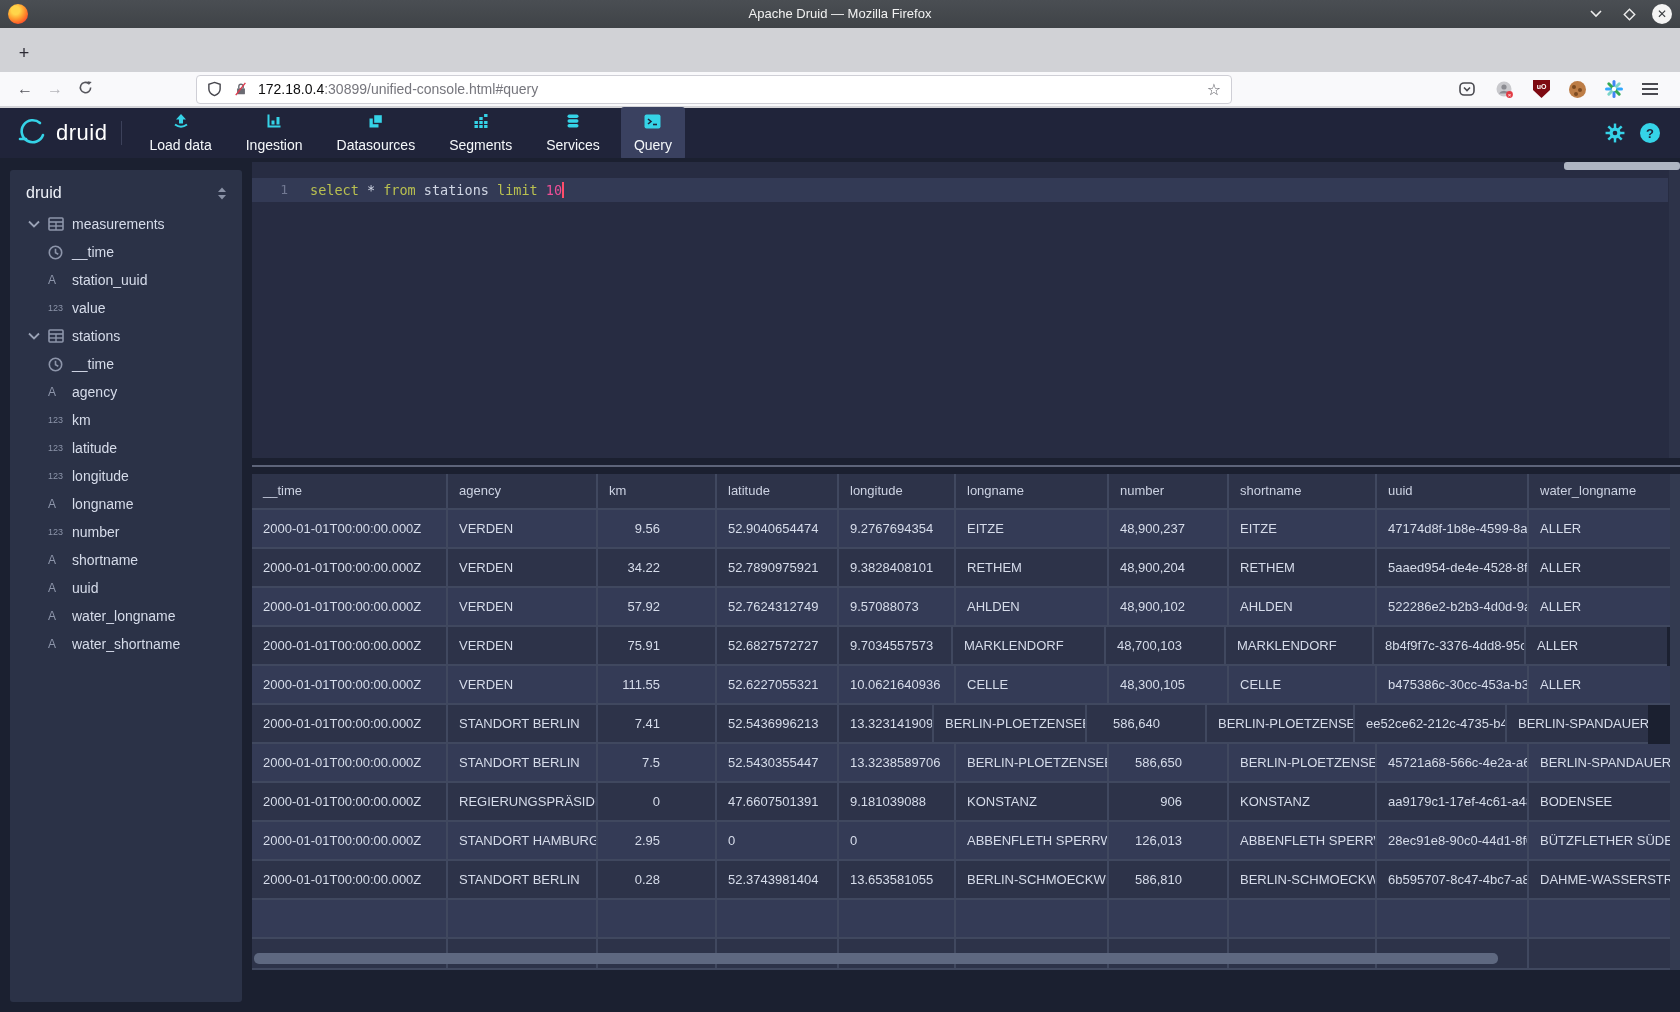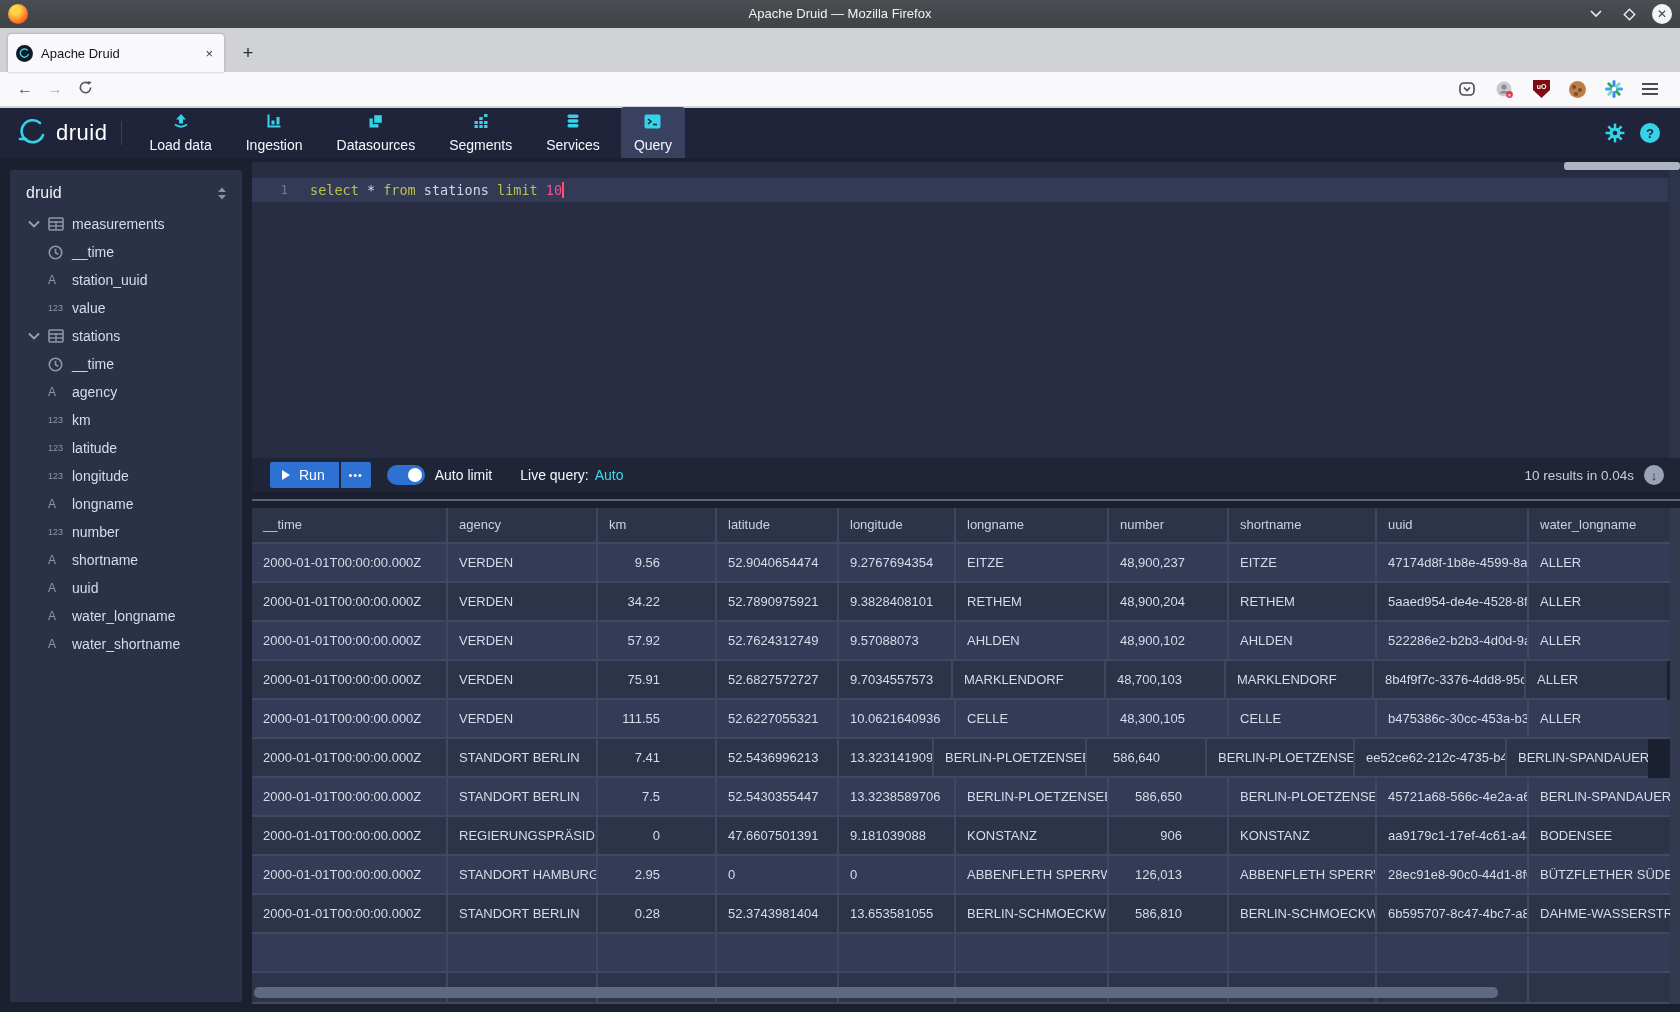--- a/index.html
+++ b/index.html
@@ -131,41 +131,48 @@
     <span class="wc">
       <svg width="13" height="13" viewBox="0 0 13 13">
           <rect x="2.8" y="2.8" width="7.4" height="7.4" fill="none" stroke="#ececec" stroke-width="1.4" transform="rotate(45 6.5 6.5)"></rect>
         </svg>
     </span>
     <span class="wc wc-close">✕</span>
   </span>
 </div>
 
 <div class="tabbar">
-  <div class="tab">
-    <span class="tab-favicon">
-      <svg width="11" height="11" viewBox="0 0 16 16">
-          <path d="M12 3 A6 6 0 1 0 13.5 9.5" fill="none" stroke="#35d3e7" stroke-width="2" stroke-linecap="round"></path>
-        </svg>
-    </span>
-    <span class="tab-label">Apache Druid</span>
-    <span class="tab-close">×</span>
-  </div>
   <div class="newtab-btn">+</div>
 </div>
 
 <div class="toolbar">
   <span class="nav-ico">←</span>
   <span class="nav-ico disabled">→</span>
   <span class="nav-ico">
     <svg width="15" height="15" viewBox="0 0 16 16">
         <path d="M13.5 8 A5.5 5.5 0 1 1 11.5 3.8" fill="none" stroke="#55555c" stroke-width="1.7"></path>
         <polygon points="10.3,1.2 14.6,2.2 11.4,5.4" fill="#55555c"></polygon>
       </svg>
   </span>
+  <div class="urlbar">
+    <svg width="15" height="16" viewBox="0 0 16 16">
+        <path d="M8 1 L14 3 V8 C14 11.8 11.2 13.8 8 15 C4.8 13.8 2 11.8 2 8 V3 Z" fill="none" stroke="#45454c" stroke-width="1.5"></path>
+      </svg>
+    <span style="width:12px"></span>
+    <svg width="14" height="16" viewBox="0 0 16 16">
+        <rect x="3.5" y="7" width="9" height="7" rx="1" fill="#6a6a72"></rect>
+        <path d="M5.5 7 V5 a2.5 2.5 0 0 1 5 0 V7" fill="none" stroke="#6a6a72" stroke-width="1.6"></path>
+        <line x1="2" y1="15" x2="13" y2="1" stroke="#e03a4e" stroke-width="1.6"></line>
+      </svg>
+    <span style="width:10px"></span>
+    <span class="url-host">172.18.0.4</span>
+      <span class="url-rest">:30899/unified-console.html#query</span>
+    <span class="spacer"></span>
+    <span style="color:#5f5f66;font-size:16px">☆</span>
+  </div>
   <div class="tb-icons">
     <svg width="18" height="18" viewBox="0 0 18 18">
         <rect x="2" y="3" width="14" height="12" rx="4" fill="none" stroke="#4a4a50" stroke-width="1.6"></rect>
         <polyline points="6,7.5 9,10.5 12,7.5" fill="none" stroke="#4a4a50" stroke-width="1.6"></polyline>
       </svg>
     <svg width="19" height="19" viewBox="0 0 19 19">
         <circle cx="9" cy="9" r="7.5" fill="#c9c9cd"></circle>
         <circle cx="9" cy="7" r="2.6" fill="#8b8b91"></circle>
         <path d="M4 13.5 a5.5 4.5 0 0 1 10 0" fill="#8b8b91"></path>
         <circle cx="14.5" cy="14.5" r="3.4" fill="#e23b44"></circle>
@@ -418,36 +425,20 @@
 
   <div class="main">
     <div class="editor">
       <div class="cur-line"></div>
       <div class="gutter-num">1</div>
       <div class="code-line" id="code-line"><span class="tok-keyword">select</span><span class="tok-plain"> </span><span class="tok-operator">*</span><span class="tok-plain"> </span><span class="tok-keyword">from</span><span class="tok-plain"> </span><span class="tok-plain">stations</span><span class="tok-plain"> </span><span class="tok-keyword">limit</span><span class="tok-plain"> </span><span class="tok-number">10</span><span class="caret"></span></div>
       <div class="ed-hscroll"></div>
       <div class="ed-vtrack"></div>
     </div>
 
-    <div class="runbar">
-      <div class="run-btn">
-        <span class="play-tri"></span>
-        <span>Run</span>
-      </div>
-      <div class="more-btn">•••</div>
-      <div class="switch">
-          <span class="knob"></span>
-        </div>
-      <span class="al-label">Auto limit</span>
-      <span class="lq-label">Live query:</span>
-      <span class="lq-value">Auto</span>
-      <span class="rb-spacer"></span>
-      <span class="results-summary">10 results in 0.04s</span>
-      <span class="dl-btn">↓</span>
-    </div>
 
     <div class="gapline">
         <div class="line"></div>
       </div>
 
     <div class="results-wrap">
       <div class="rtable" id="rtable">
           <div class="rrow hrow">
             <div class="cell" style="width: 196px;">__time</div>
             <div class="cell" style="width: 150px;">agency</div>

